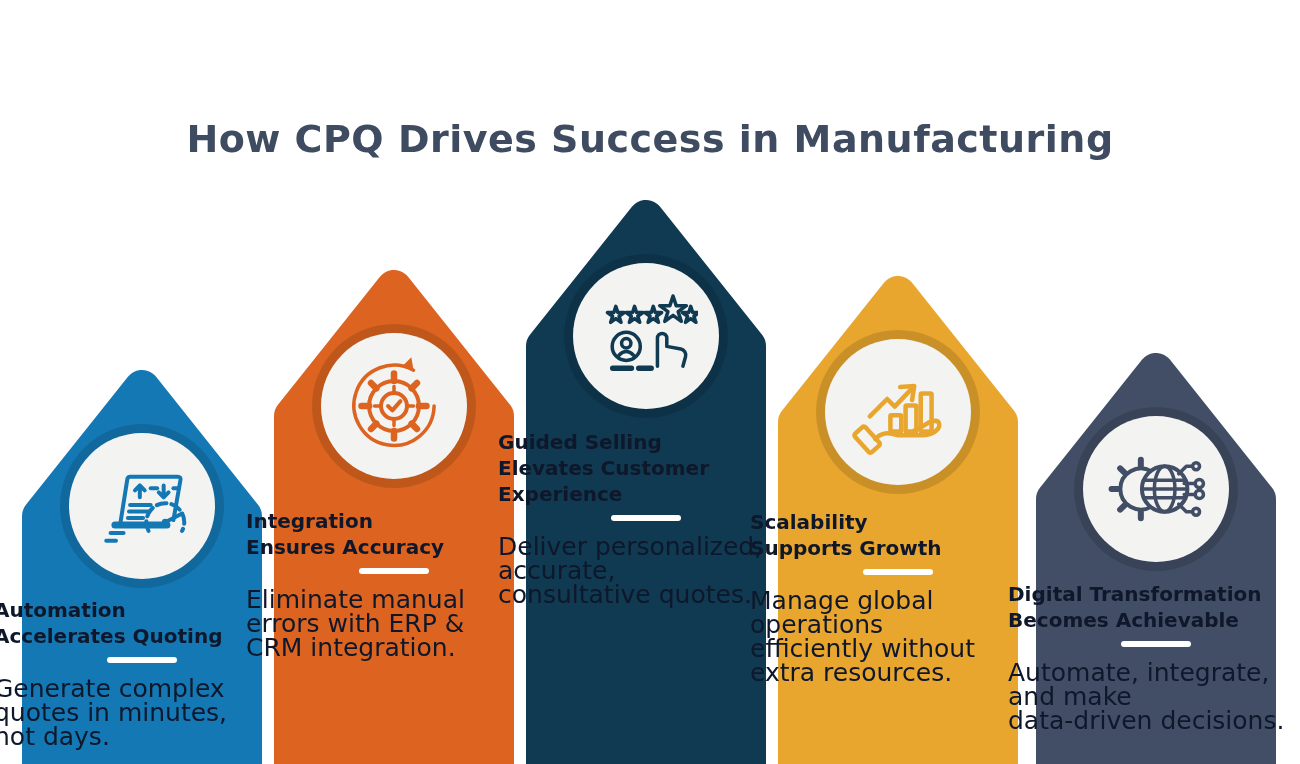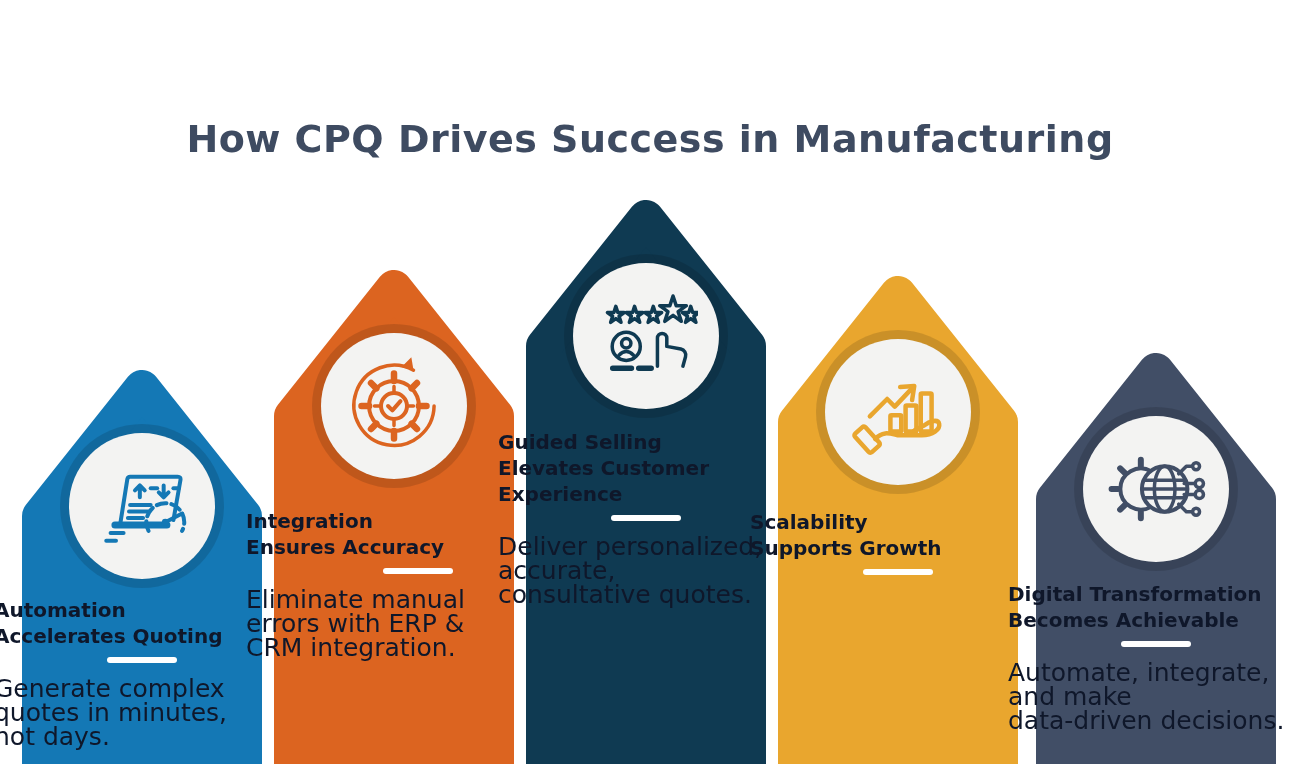--- a/index.html
+++ b/index.html
@@ -2,21 +2,21 @@
 <html><head>
 <meta charset="utf-8">
 <style>
   html,body{margin:0;padding:0;background:#fff;}
   .stage{position:relative;width:1300px;height:764px;background:#ffffff;overflow:hidden;
          font-family:"DejaVu Sans","Liberation Sans",sans-serif;}
   .page-title{position:absolute;top:44px;left:0;width:100%;text-align:center;
               font-size:38px;font-weight:700;letter-spacing:.5px;}
   .card{position:absolute;width:240px;}
   .c1{left:22px;  top:322px;height:412px;}
-  .c2{left:274px; top:222px;height:495px;padding-left:48px;}
+  .c2{left:274px; top:222px;height:495px;}
   .c3{left:526px; top:152px;height:565px;}
   .c4{left:778px; top:228px;height:489px;}
   .c5{left:1036px;top:305px;height:412px;}
   .card::after{content:"";position:absolute;left:2px;right:2px;bottom:-5px;height:5px;
                background:rgba(70,70,70,.5);}
   .shape{position:absolute;left:0;top:0;display:block;}
   .shape .sh{fill:var(--c);stroke:var(--c);stroke-width:36;stroke-linejoin:round;}
   .shape .sq{fill:var(--c);}
   .circle{position:absolute;left:47px;top:63px;width:146px;height:146px;border-radius:50%;
           background:#F3F3F2;box-shadow:0 0 0 9px rgba(0,0,0,0.13);
@@ -146,20 +146,24 @@
           <rect x="69" y="31" width="10" height="35" rx="1"></rect>
           <path d="M27 73 C34 65 41 68 48 69.5 L70 69.5 C80 69.5 87 64 86 59 C85 54 77 56.5 72 60.5 L63 65"></path>
           <rect x="13" y="62" width="13" height="23" rx="2" transform="rotate(-42 19.5 73.5)"></rect>
         </g>
       </svg>
     </div>
     <div class="content">
       <div class="card-title">Scalability
 Supports Growth</div>
       <div class="divider"></div>
+      <div class="card-body">Manage global
+operations
+efficiently without
+extra resources.</div>
     </div>
   </div>
 
   <div class="card c5" style="--c: #414E66;">
     <svg class="shape" width="240" height="412" viewBox="0 0 240 412">
       <path class="sh" d="M18 394 L18 146 L120 18 L222 146 L222 394 Z"></path>
       <rect class="sq" x="0" y="372" width="240" height="40"></rect>
     </svg>
     <div class="circle">
       <svg class="icon" viewBox="0 0 96 96">

